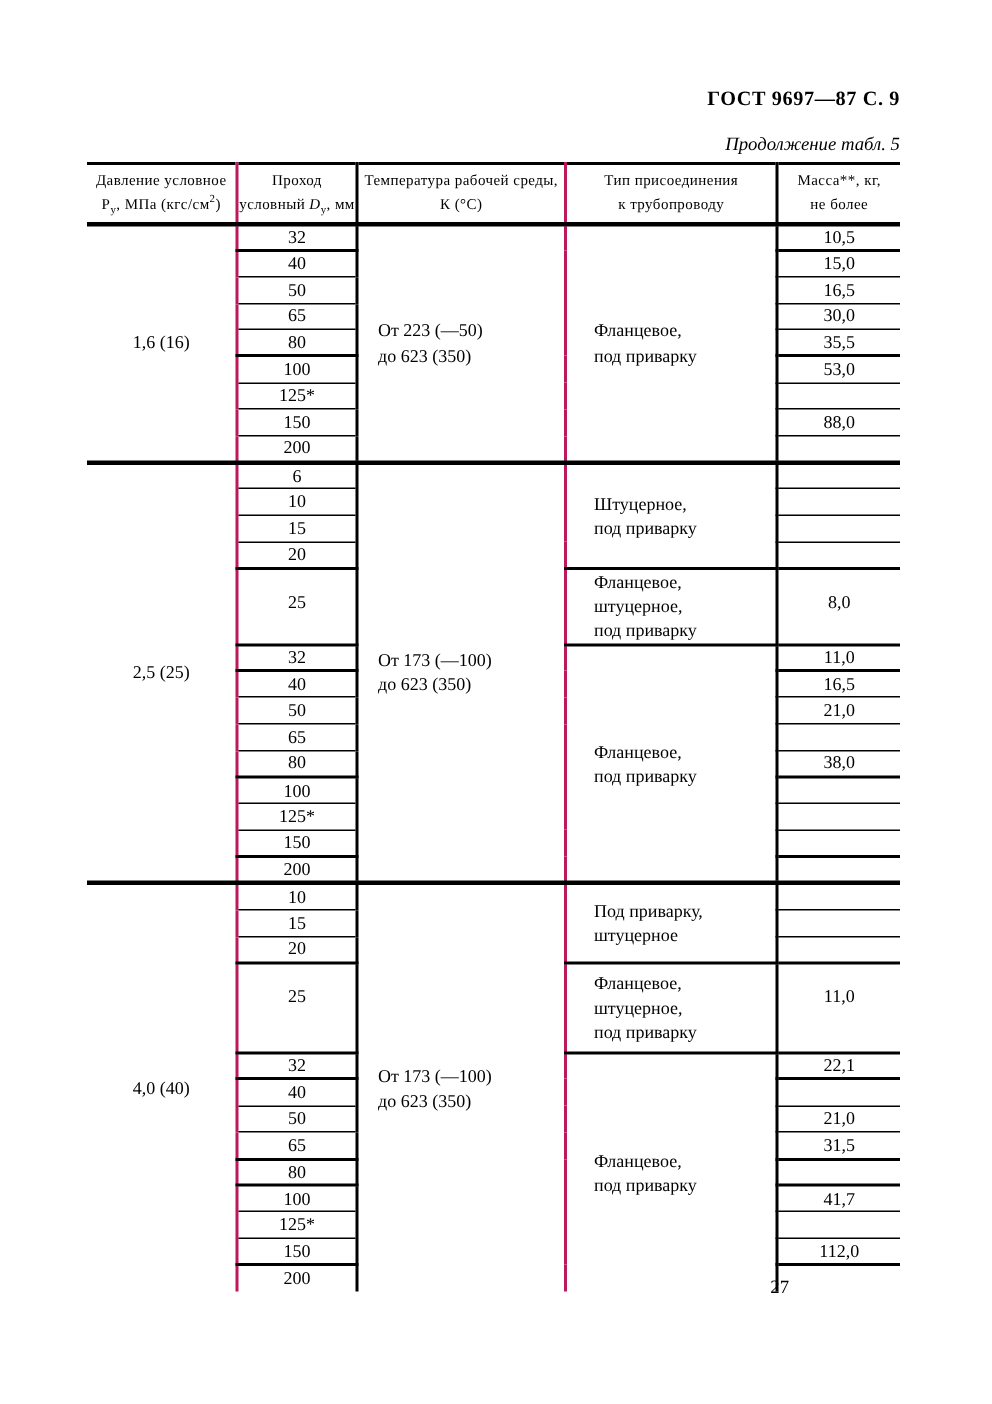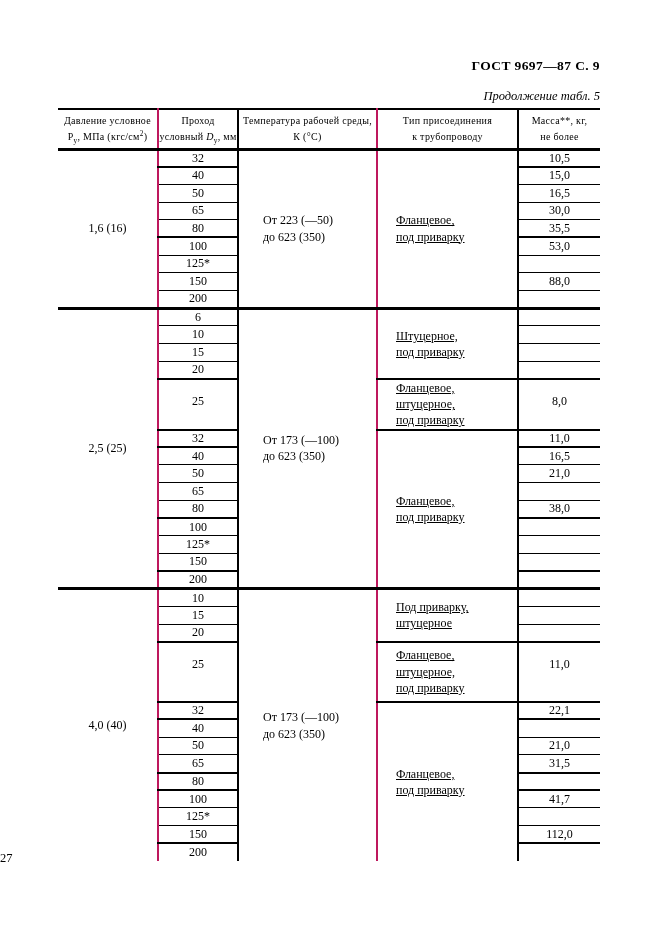--- a/index.html
+++ b/index.html
@@ -31,27 +31,27 @@
   }
   thead { border-top: 2px solid #000; border-bottom: 3px solid #000; }
   thead th { height: 40px; font-size: 10px; line-height: 1.55; letter-spacing: .3px; }
   .c-dn, .c-type { border-left: 2px solid #be185d; border-right: 2px solid #000; }
   tbody.sec { border-bottom: 3px solid #000; }
   tbody.last { border-bottom: none; }
   .bb1 { border-bottom: 1px solid #000; }
   .bb2 { border-bottom: 2px solid #000; }
   .bb0 { border-bottom: none; }
   .gb  { border-bottom: 2px solid #000; margin-top: 16px; }
-  td.c-temp { text-align: left; padding-left: 24px; line-height: 1.4; }
-  td.c-type { text-align: left; padding-left: 18px; line-height: 1.35; text-decoration: underline; }
+  td.c-temp { text-align: left; padding-left: 13px; line-height: 1.4; }
+  td.c-type { text-align: left; padding-left: 18px; line-height: 1.35; }
   td.tall { vertical-align: top; padding-top: 14px; }
   sub, sup { font-size: .72em; line-height: 0; }
   .page-num {
     position: absolute; top: 851px; left: 0; width: 526px;
-    text-align: left; font-size: 12.5px;
+    text-align: right; font-size: 12.5px;
   }
 </style>
 </head>
 <body>
 
 <div class="doc-ref">ГОСТ 9697—87 С. 9</div>
 <div class="continuation">Продолжение табл. 5</div>
 
 <table id="tbl">
   <colgroup>

